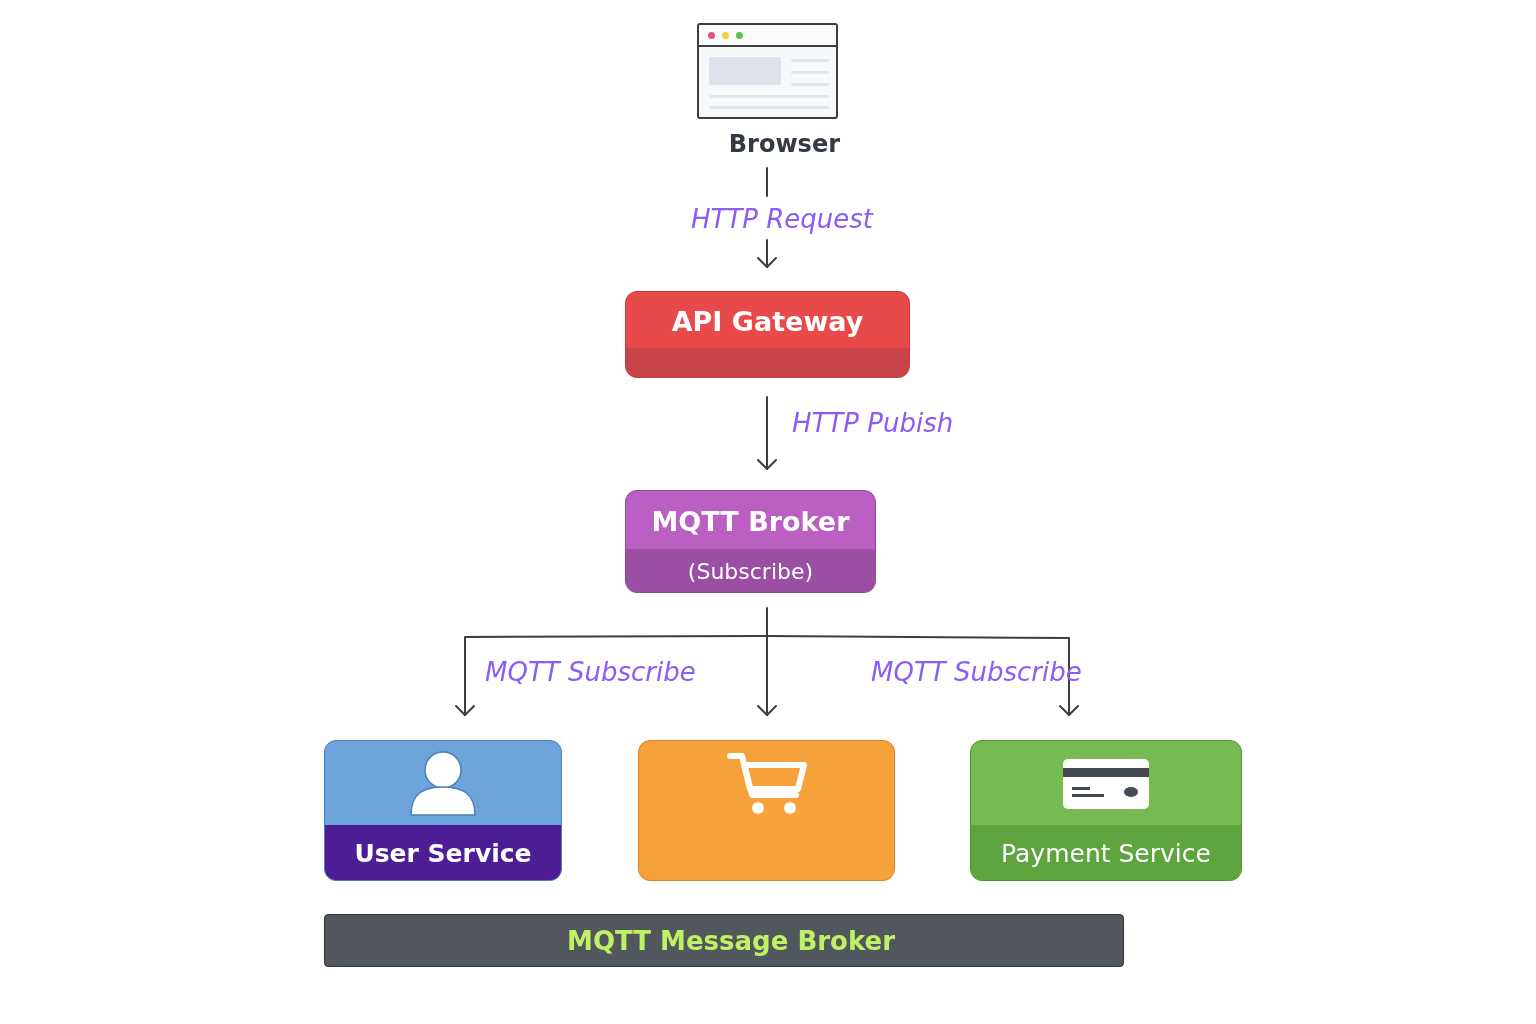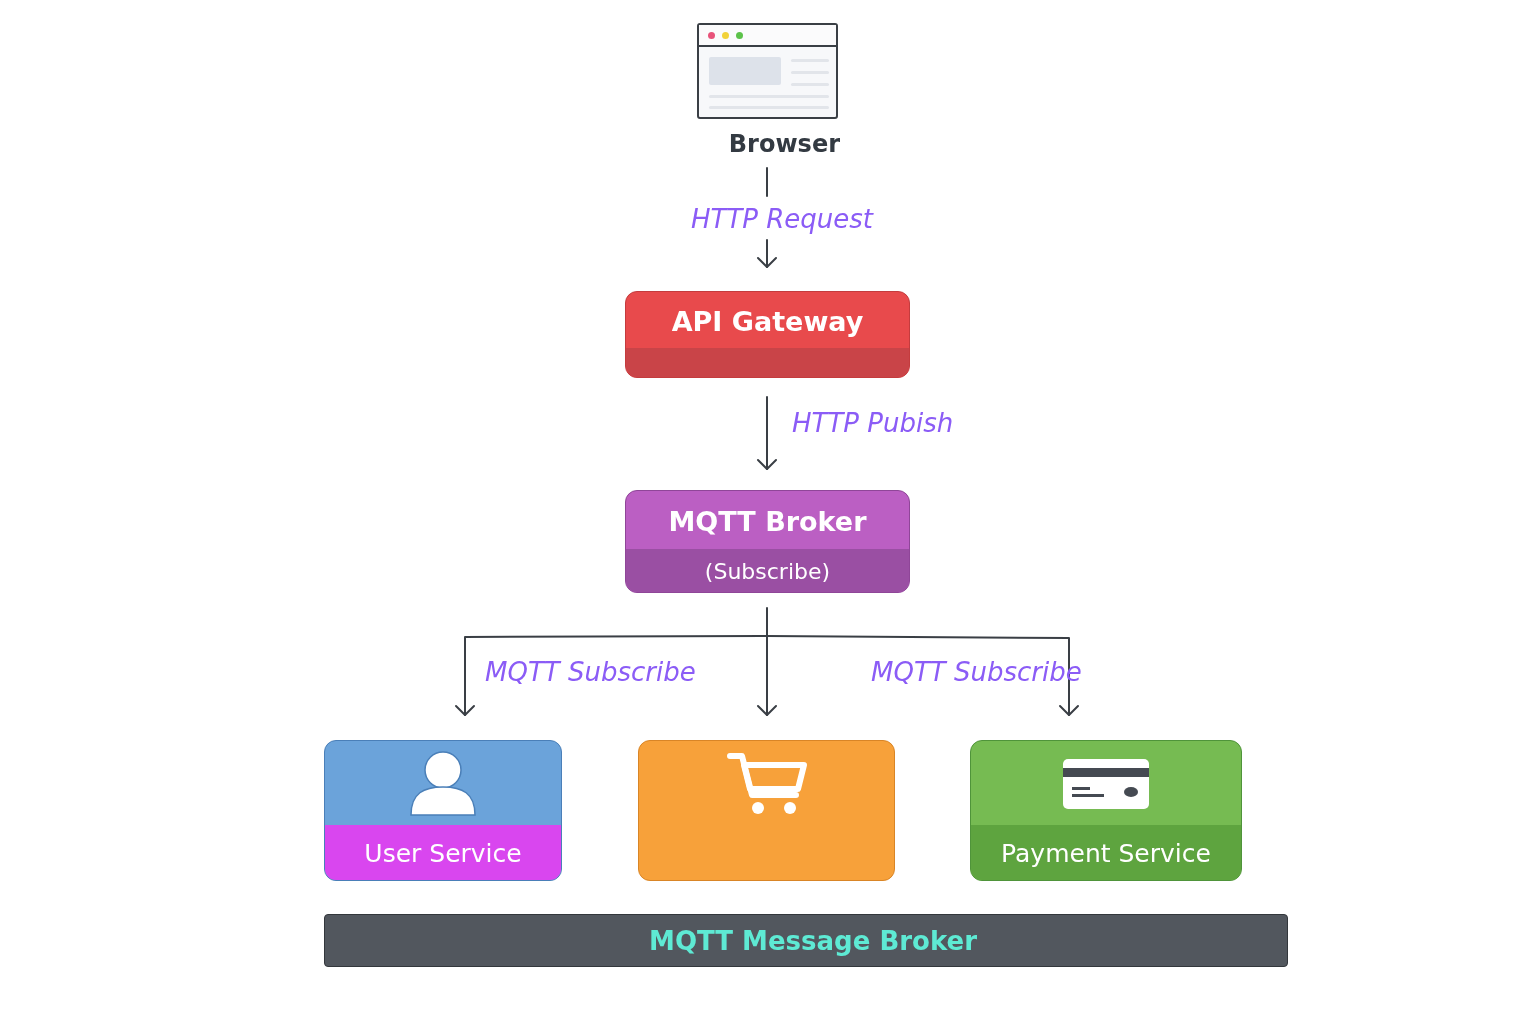--- a/index.html
+++ b/index.html
@@ -31,38 +31,38 @@
     .box {
       position: absolute; box-sizing: border-box; border-radius: 12px; overflow: hidden;
       color: #ffffff; text-align: center;
     }
     .box .top, .box .bottom { position: absolute; left: 0; right: 0; display: flex; align-items: center; justify-content: center; }
 
     .api { left: 625px; top: 291px; width: 285px; height: 87px; background: #e84a4c; border: 1px solid #c43c3e; }
     .api .top { top: 0; height: 58px; font-size: 27px; font-weight: bold; }
     .api .bottom { top: 56px; height: 31px; background: #c94448; }
 
-    .broker { left: 625px; top: 490px; width: 285px; height: 103px; background: #bb5fc3; border: 1px solid #8f4698; }
+    .broker { left: 625px; top: 490px; width: 251px; height: 103px; background: #bb5fc3; border: 1px solid #8f4698; }
     .broker .top { top: 0; height: 60px; font-size: 27px; font-weight: bold; }
     .broker .bottom { top: 58px; height: 45px; background: #9a4fa3; font-size: 22px; }
 
     .svc { top: 740px; height: 141px; }
     .svc .top { top: 0; height: 86px; }
     .svc .bottom { top: 84px; height: 57px; font-size: 25px; }
     .user { left: 324px; width: 238px; background: #6ba3da; border: 1px solid #4a7fb8; }
-    .user .bottom { background: #d946ef; font-weight: normal; }
+    .user .bottom { background: #4c1d95; font-weight: bold; }
     .order { left: 638px; width: 257px; background: #f7a13a; border: 1px solid #d98526; }
     .order .bottom { background: #e98a2a; }
     .payment { left: 970px; width: 272px; background: #76bb52; border: 1px solid #4f943a; }
     .payment .bottom { background: #5ea43f; }
 
     .bus {
-      position: absolute; left: 324px; top: 914px; width: 964px; height: 53px;
+      position: absolute; left: 324px; top: 914px; width: 800px; height: 53px;
       background: #52575e; border: 1px solid #33373c; border-radius: 4px; box-sizing: border-box;
-      color: #5eead4; font-size: 26px; font-weight: bold;
+      color: #bef264; font-size: 26px; font-weight: bold;
       display: flex; align-items: center; justify-content: center; padding-left: 14px;
     }
   </style>
 </head>
 <body>
 
 <svg class="lines" width="1536" height="1024">
   <g stroke="#3a3f45" stroke-width="2" fill="none" stroke-linecap="round" stroke-linejoin="round">
     <line x1="767" y1="168" x2="767" y2="196"></line>
     <line x1="767" y1="240" x2="767" y2="267"></line>

